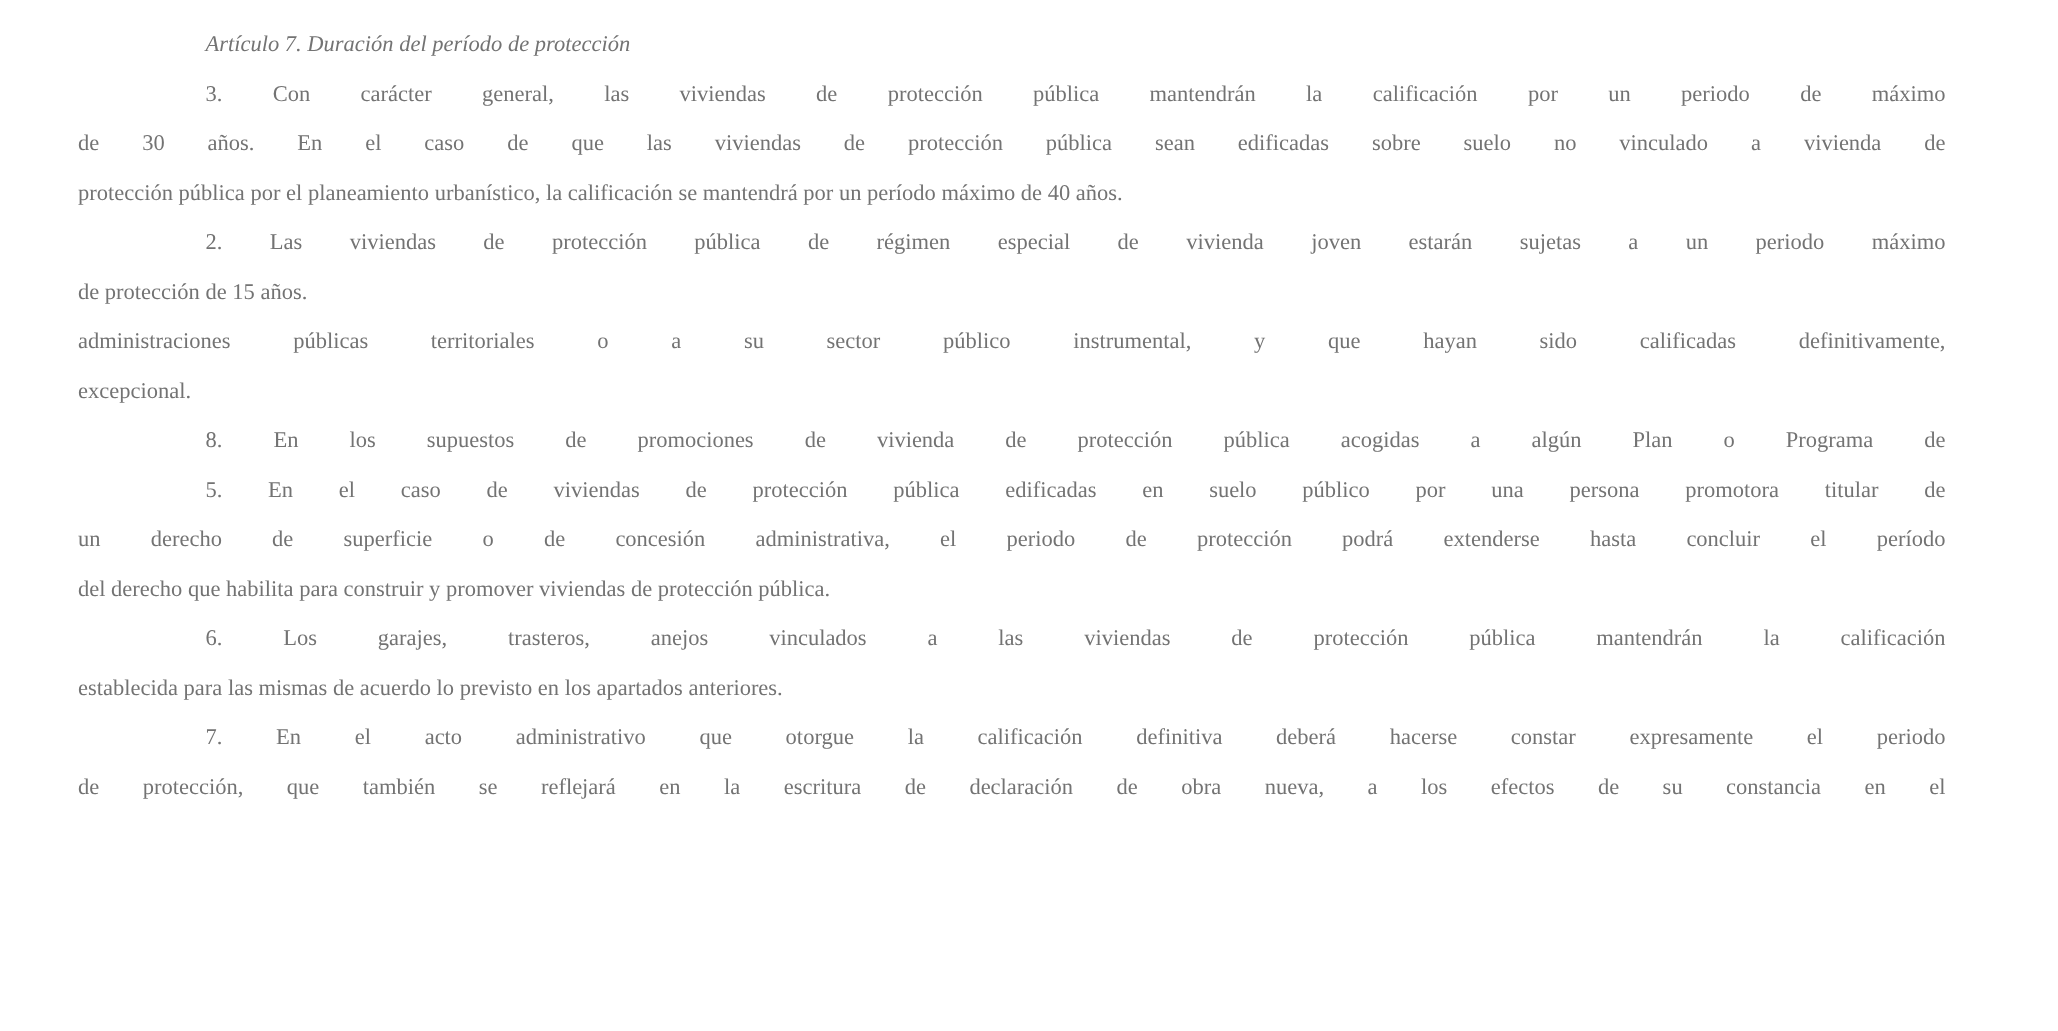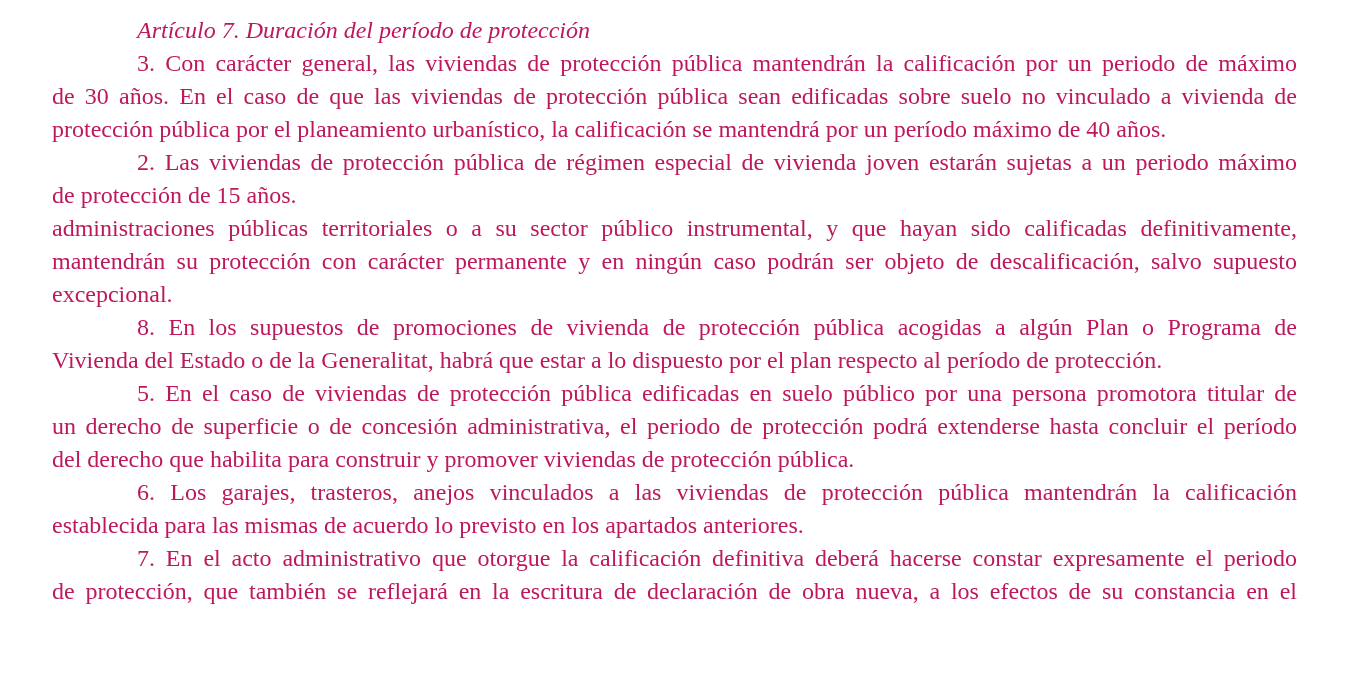--- a/index.html
+++ b/index.html
@@ -12,22 +12,22 @@
       height: 687px;
       overflow: hidden;
       position: relative;
     }
     .page {
       position: absolute;
       left: 52px;
       top: 14px;
       width: 1245px;
       font-family: "Liberation Serif", serif;
-      font-size: 24px;
-      color: #be185d;
+      font-size: 15px;
+      color: #737373;
     }
     .line {
       display: block;
       height: 33px;
       line-height: 33px;
       white-space: nowrap;
       overflow: visible;
     }
     .line span.txt {
       display: inline-block;
@@ -61,27 +61,25 @@
     <div class="line">protección pública por el planeamiento urbanístico, la calificación se mantendrá por un período máximo de 40 años.</div>
   </div>
 
   <div class="para">
     <div class="line justify indent">2. Las viviendas de protección pública de régimen especial de vivienda joven estarán sujetas a un periodo máximo</div>
     <div class="line">de protección de 15 años.</div>
   </div>
 
   <div class="para">
     <div class="line justify">administraciones públicas territoriales o a su sector público instrumental, y que hayan sido calificadas definitivamente,</div>
-    <div class="line justify">mantendrán su protección con carácter permanente y en ningún caso podrán ser objeto de descalificación, salvo supuesto</div>
     <div class="line">excepcional.</div>
   </div>
 
   <div class="para">
     <div class="line justify indent">8. En los supuestos de promociones de vivienda de protección pública acogidas a algún Plan o Programa de</div>
-    <div class="line">Vivienda del Estado o de la Generalitat, habrá que estar a lo dispuesto por el plan respecto al período de protección.</div>
   </div>
 
   <div class="para">
     <div class="line justify indent">5. En el caso de viviendas de protección pública edificadas en suelo público por una persona promotora titular de</div>
     <div class="line justify">un derecho de superficie o de concesión administrativa, el periodo de protección podrá extenderse hasta concluir el período</div>
     <div class="line">del derecho que habilita para construir y promover viviendas de protección pública.</div>
   </div>
 
   <div class="para">
     <div class="line justify indent">6. Los garajes, trasteros, anejos vinculados a las viviendas de protección pública mantendrán la calificación</div>

